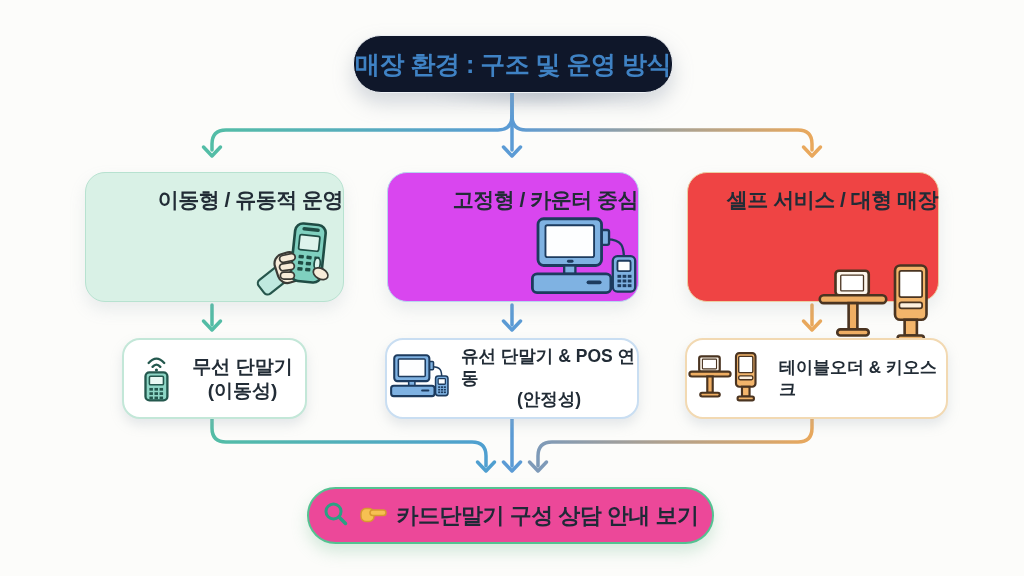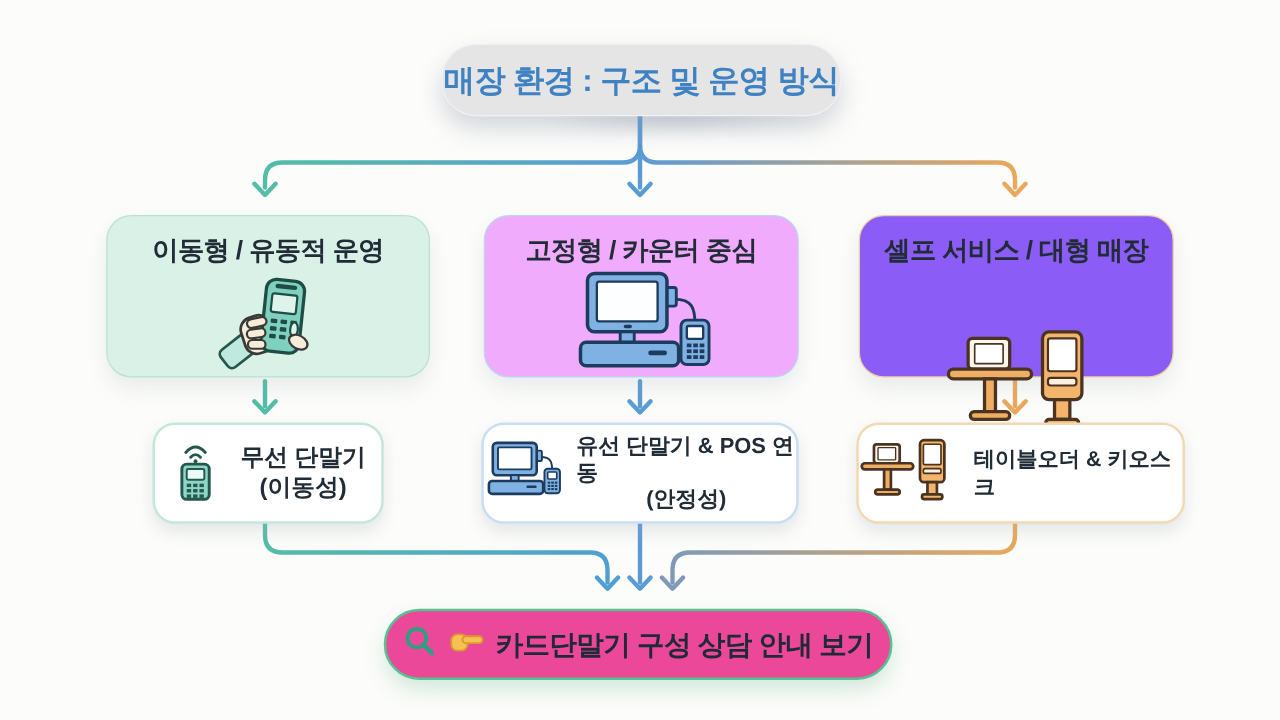--- a/index.html
+++ b/index.html
@@ -10,37 +10,37 @@
     color:#222c36;
   }
   .smudge{
     position:absolute;left:424px;top:80px;width:232px;height:28px;
     background:radial-gradient(ellipse at center, rgba(120,132,152,.30), rgba(120,132,152,0) 70%);
     filter:blur(5px);z-index:1;
   }
   .connectors{position:absolute;left:0;top:0;z-index:2;}
   .title-pill{
     position:absolute;left:353px;top:35px;width:318px;height:56px;z-index:3;
-    background:#e5e5e5;border:1px solid #eef1f5;border-radius:28px;
+    background:#0f172a;border:1px solid #eef1f5;border-radius:28px;
     box-shadow:0 10px 20px rgba(145,155,172,.38);
     display:flex;align-items:center;justify-content:center;
     font-size:25px;font-weight:700;color:#3f82c4;letter-spacing:-0.5px;
   }
   .main-box{
     position:absolute;top:172px;height:128px;z-index:3;border-radius:20px;
     box-shadow:0 8px 16px rgba(150,165,180,.18);
-    display:flex;flex-direction:column;align-items:center;
+    display:flex;flex-direction:column;align-items:flex-end;
   }
   .main-box .box-title{
     margin-top:13px;font-size:21px;font-weight:700;letter-spacing:-0.5px;
   }
   .main-box .box-icon{flex:1;display:flex;align-items:center;justify-content:center;}
   .box-mobile{left:85px;width:257px;background:#d9f1e6;border:1.5px solid #b7e2d0;}
-  .box-fixed{left:387px;width:250px;background:#f0abfc;border:1.5px solid #b9d5ef;}
-  .box-self{left:687px;width:250px;background:#8b5cf6;border:1.5px solid #eccfa4;gap:48px;}
+  .box-fixed{left:387px;width:250px;background:#d946ef;border:1.5px solid #b9d5ef;}
+  .box-self{left:687px;width:250px;background:#ef4444;border:1.5px solid #eccfa4;gap:48px;}
   .sub-box{
     position:absolute;top:338px;height:77px;z-index:3;background:#ffffff;border-radius:18px;
     box-shadow:0 6px 12px rgba(160,170,182,.25);
     display:flex;align-items:center;justify-content:center;gap:12px;
   }
   .sub-mobile{left:122px;width:181px;border:2px solid #c3e7d8;}
   .sub-fixed{left:385px;width:250px;border:2px solid #c9def2;}
   .sub-self{left:685px;width:259px;border:2px solid #f2d9b2;gap:20px;}
   .sub-text{display:flex;flex-direction:column;align-items:center;line-height:1.25;}
   .sub-mobile .sub-text{font-size:19px;font-weight:700;}

